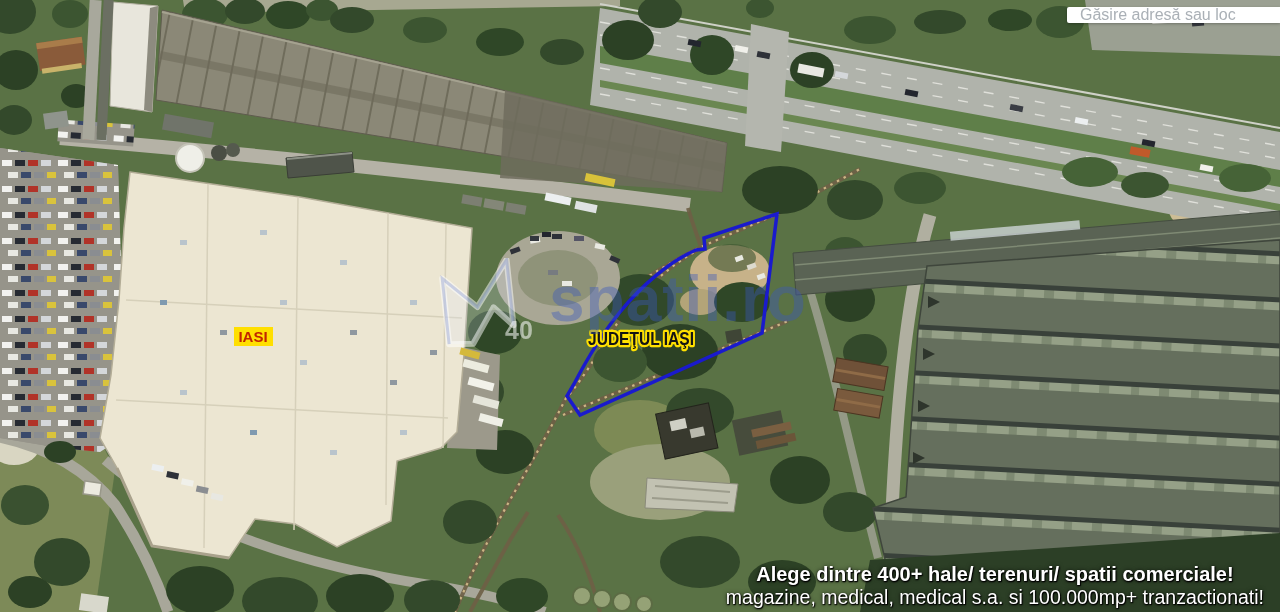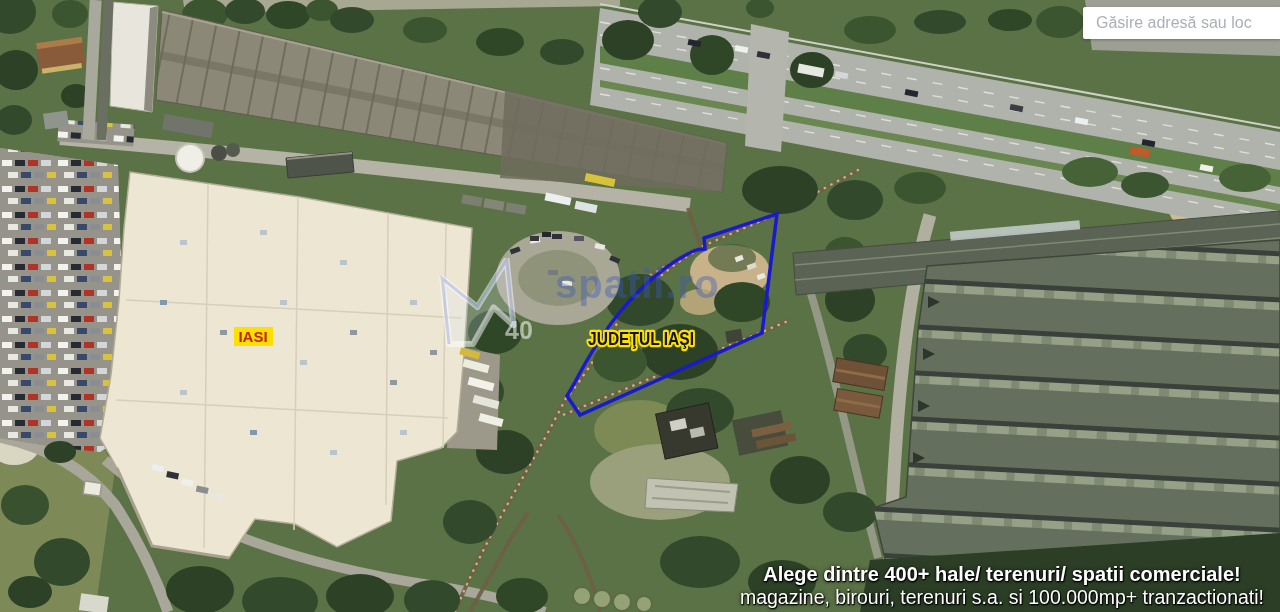--- a/index.html
+++ b/index.html
@@ -1,25 +1,25 @@
 <!DOCTYPE html>
 <html><head>
 <meta charset="utf-8">
 <style>
   html,body{margin:0;padding:0;background:#222;}
   .stage{position:relative;width:1280px;height:612px;overflow:hidden;
          font-family:"Liberation Sans", sans-serif;background:#55703f;}
   .stage svg{position:absolute;left:0;top:0;}
-  .search-box{position:absolute;top:7px;right:0;width:176px;height:32px;background:#fff;
-              border:none;outline:none;border-radius:2px 0 0 2px;padding:0 8px 0 13px;
+  .search-box{position:absolute;top:7px;right:0;width:176px;height:16px;background:#fff;
+              border:none;outline:none;border-radius:2px 0 0 2px;padding:0 24px 0 13px;
               font-family:"Liberation Sans", sans-serif;font-size:16px;color:#6b7075;
               box-shadow:0 1px 3px rgba(0,0,0,.28);}
   .search-box::placeholder{color:#aab0b6;}
   .watermark{position:absolute;left:437px;top:258px;pointer-events:none;}
-  .wm-text{position:absolute;left:118px;top:4px;font-size:40px;font-weight:bold;
+  .wm-text{position:absolute;left:112px;top:4px;font-size:64px;font-weight:bold;
            letter-spacing:1px;color:rgba(58,88,190,0.40);white-space:nowrap;}
   .wm-frag{position:absolute;left:68px;top:58px;font-size:25px;font-weight:bold;
            color:rgba(255,255,255,0.55);}
   .promo{position:absolute;right:16px;bottom:4px;text-align:center;color:#fff;
          font-size:19.5px;line-height:22.5px;
          text-shadow:0 1px 2px rgba(0,0,0,.95),0 0 4px rgba(0,0,0,.65),1px 1px 1px rgba(0,0,0,.9);}
   .promo .l1{font-weight:bold;font-size:20px;}
 </style>
 </head>
 <body>
@@ -348,16 +348,16 @@
     </g>
   </svg>
   <span class="wm-text">spatii.ro</span>
   <span class="wm-frag">40</span>
 </div>
 
 <input class="search-box" type="text" placeholder="Găsire adresă sau loc" style="">
 
 <div class="promo">
   <div class="l1">Alege dintre 400+ hale/ terenuri/ spatii comerciale!</div>
-  <div class="l3">magazine, birouri, terenuri s.a. si 100.000mp+ tranzactionati!</div>
+  <div class="l3">magazine, medical, medical s.a. si 100.000mp+ tranzactionati!</div>
 </div>
 
 </div>
 
 </body></html>

